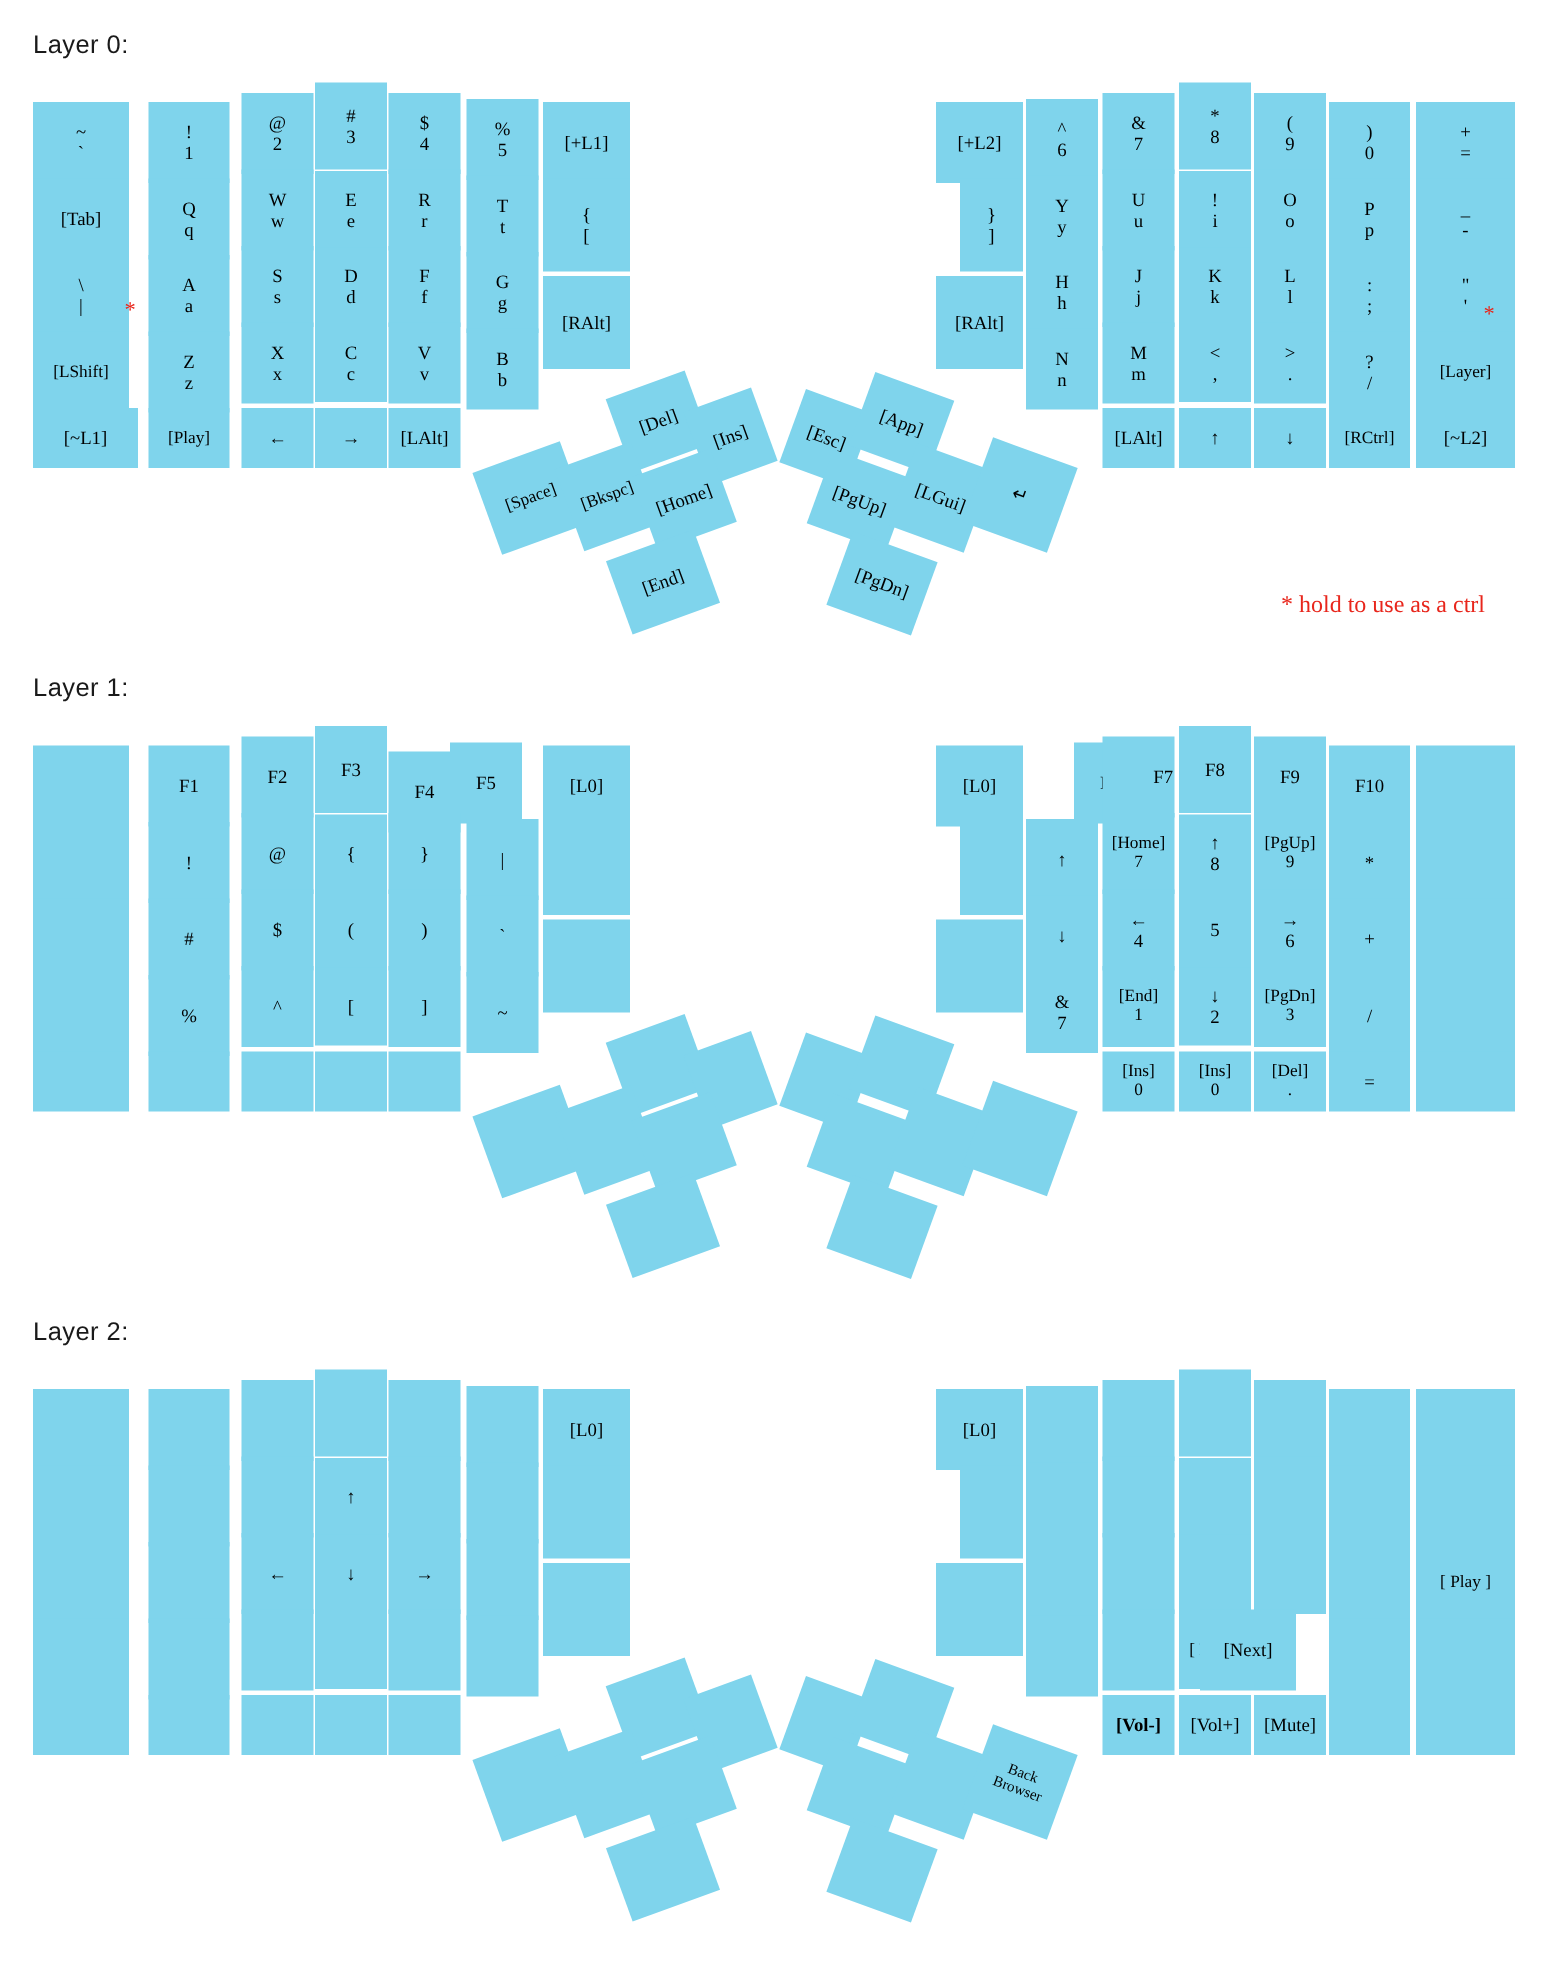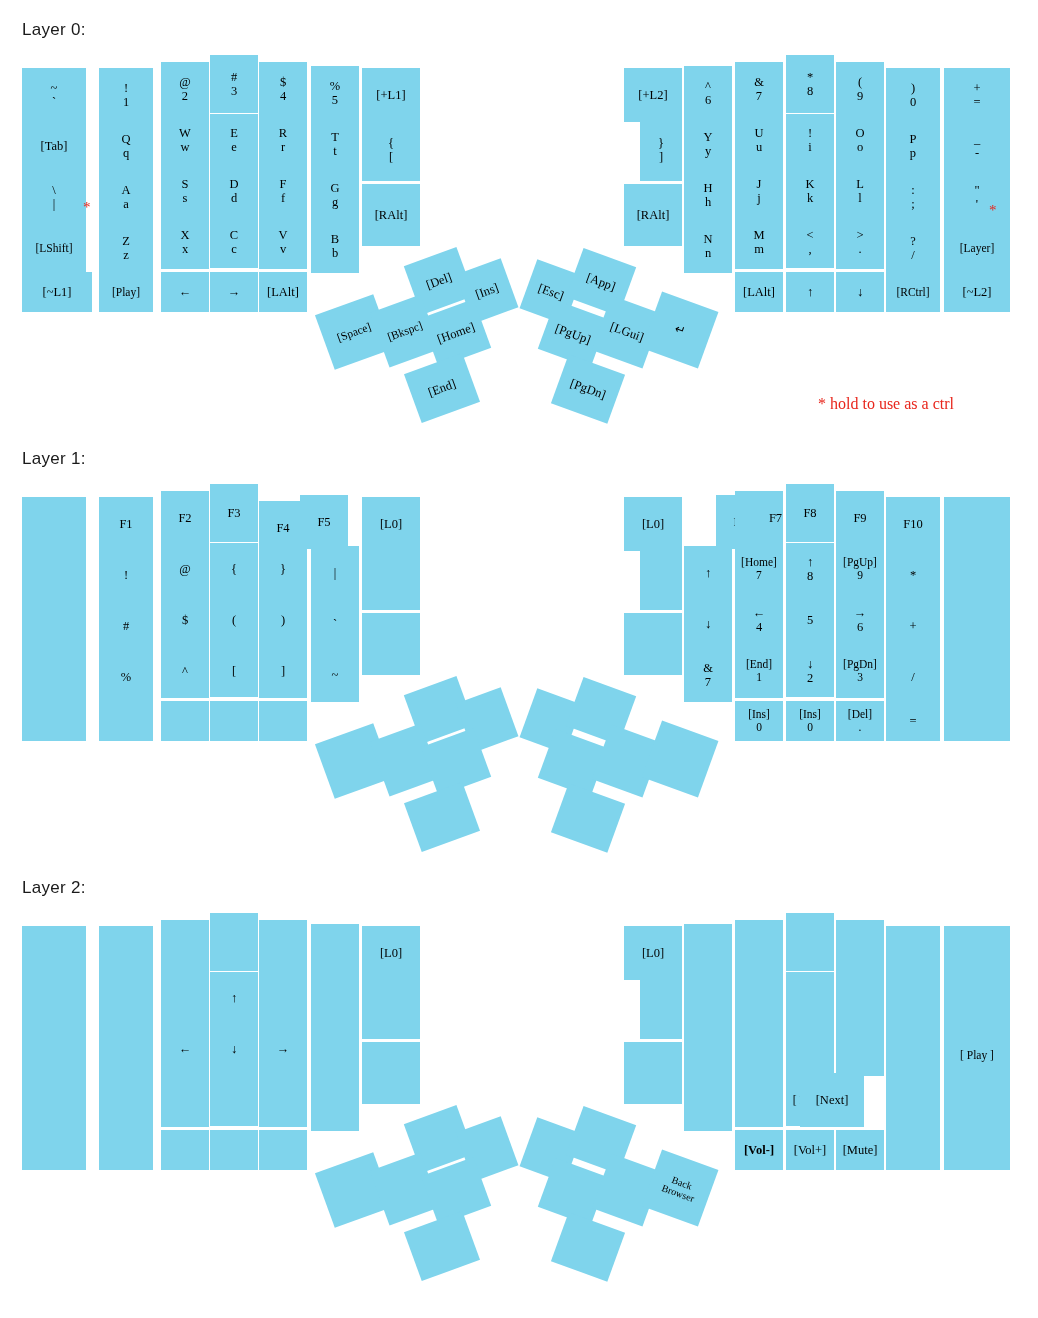--- a/index.html
+++ b/index.html
@@ -352,13 +352,13 @@
     <div class="key" style="left: 944px; top: 1079px; width: 66px; height: 54px;"></div>
     <div class="key" style="left: 735px; top: 1130px; width: 48px; height: 40px; font-weight: bold;">[Vol-]</div>
     <div class="key" style="left: 786px; top: 1130px; width: 48px; height: 40px;">[Vol+]</div>
     <div class="key" style="left: 836px; top: 1130px; width: 48px; height: 40px;">[Mute]</div>
     <div class="key" style="left: 886px; top: 1130px; width: 54px; height: 40px;"></div>
     <div class="key" style="left: 944px; top: 1130px; width: 66px; height: 40px;"></div>
   </div>
 
 <div class="star" style="left:83px; top:199px;">*</div>
 <div class="star" style="left:989px; top:202px;">*</div>
-<div class="note" style="left:818px; top:395px;">* hold to use as a ctrl</div>
+<div class="note" style="left:854px; top:395px;">* hold to use as a ctrl</div>
 
 </body></html>

